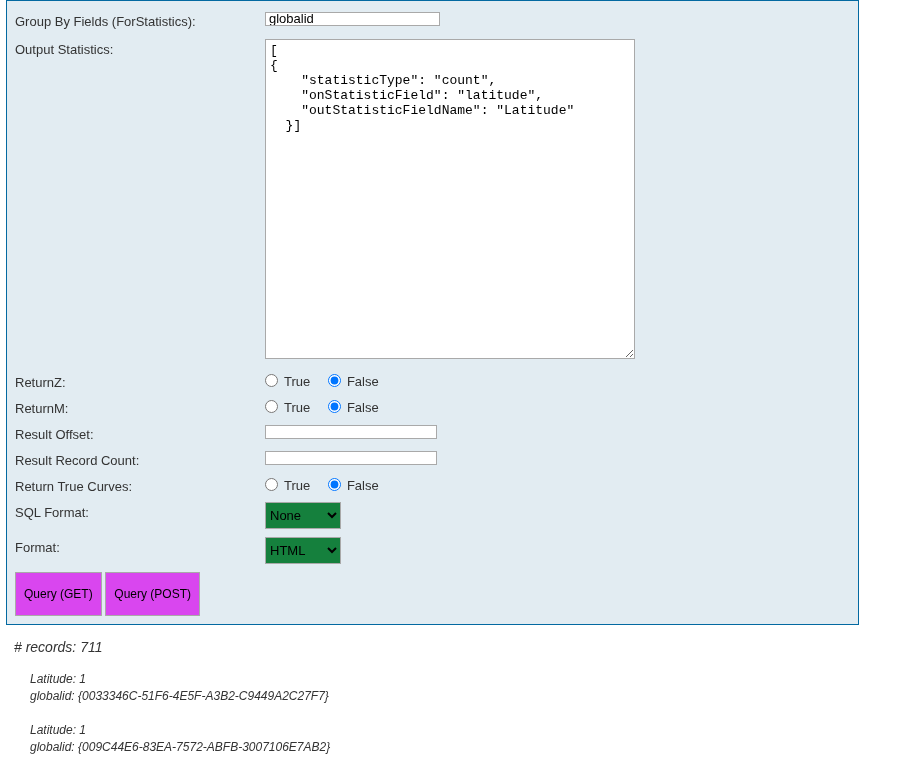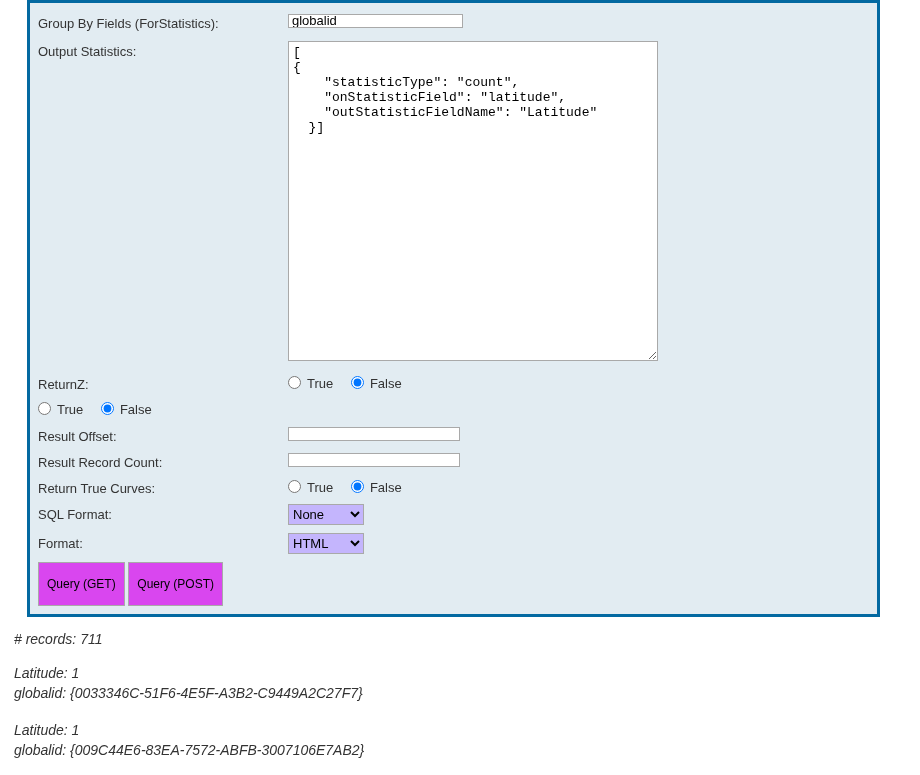--- a/index.html
+++ b/index.html
@@ -6,22 +6,22 @@
   body {
     margin: 0;
     padding: 0;
     font-family: Verdana, Geneva, sans-serif;
     font-size: 13px;
     color: #333;
     background: #fff;
   }
   .form-panel {
     background: #e2ecf2;
-    border: 3px solid #0369a1;
-    margin: 0 14px 10px 27px;
+    border: 1px solid #0369a1;
+    margin: 0 14px 10px 6px;
     padding: 10px 8px 8px 8px;
     width: 853px;
   }
   .form-row {
     display: flex;
     align-items: flex-start;
     margin-bottom: 10px;
   }
   .form-row.narrow { margin-bottom: 8px; }
   .form-label {
@@ -49,22 +49,22 @@
     background: #fff;
     resize: both;
     width: 370px;
     height: 320px;
     white-space: pre;
   }
   select {
     font-family: Arial, sans-serif;
     font-size: 13px;
     border: 1px solid #a9a9a9;
-    background: #c4b5fd;
-    height: 21px;
+    background: #15803d;
+    height: 27px;
   }
   .select-w100 { width: 100px; }
   .select-w76 { width: 76px; }
   .radio-group { padding-top: 2px; }
   .radio-opt {
     display: inline-flex;
     align-items: flex-start;
     margin-right: 14px;
   }
   .radio-opt input { margin: 0 6px 0 0; }
@@ -80,21 +80,22 @@
   .results {
     margin: 14px 14px 10px 14px;
   }
   .results-count {
     font-style: italic;
     margin-bottom: 16px;
     font-size: 14px;
   }
   .record {
     margin-bottom: 16px;
-    font-size: 14px;
+    font-size: 12px;
+    margin-left: 16px;
   }
   .record-line { font-style: italic; line-height: 1.45; }
 </style>
 </head>
 <body>
 
 <div class="form-panel">
 
   <div class="form-row">
     <div class="form-label">Group By Fields (ForStatistics):</div>
@@ -123,20 +124,21 @@
         <span>True</span>
       </label>
       <label class="radio-opt">
         <input type="radio" name="returnz" checked="" style="">
         <span>False</span>
       </label>
     </div>
   </div>
 
   <div class="form-row narrow">
+    <div class="form-label">ReturnM:</div>
     <div class="form-control radio-group">
       <label class="radio-opt">
         <input type="radio" name="returnm" style="">
         <span>True</span>
       </label>
       <label class="radio-opt">
         <input type="radio" name="returnm" checked="" style="">
         <span>False</span>
       </label>
     </div>

